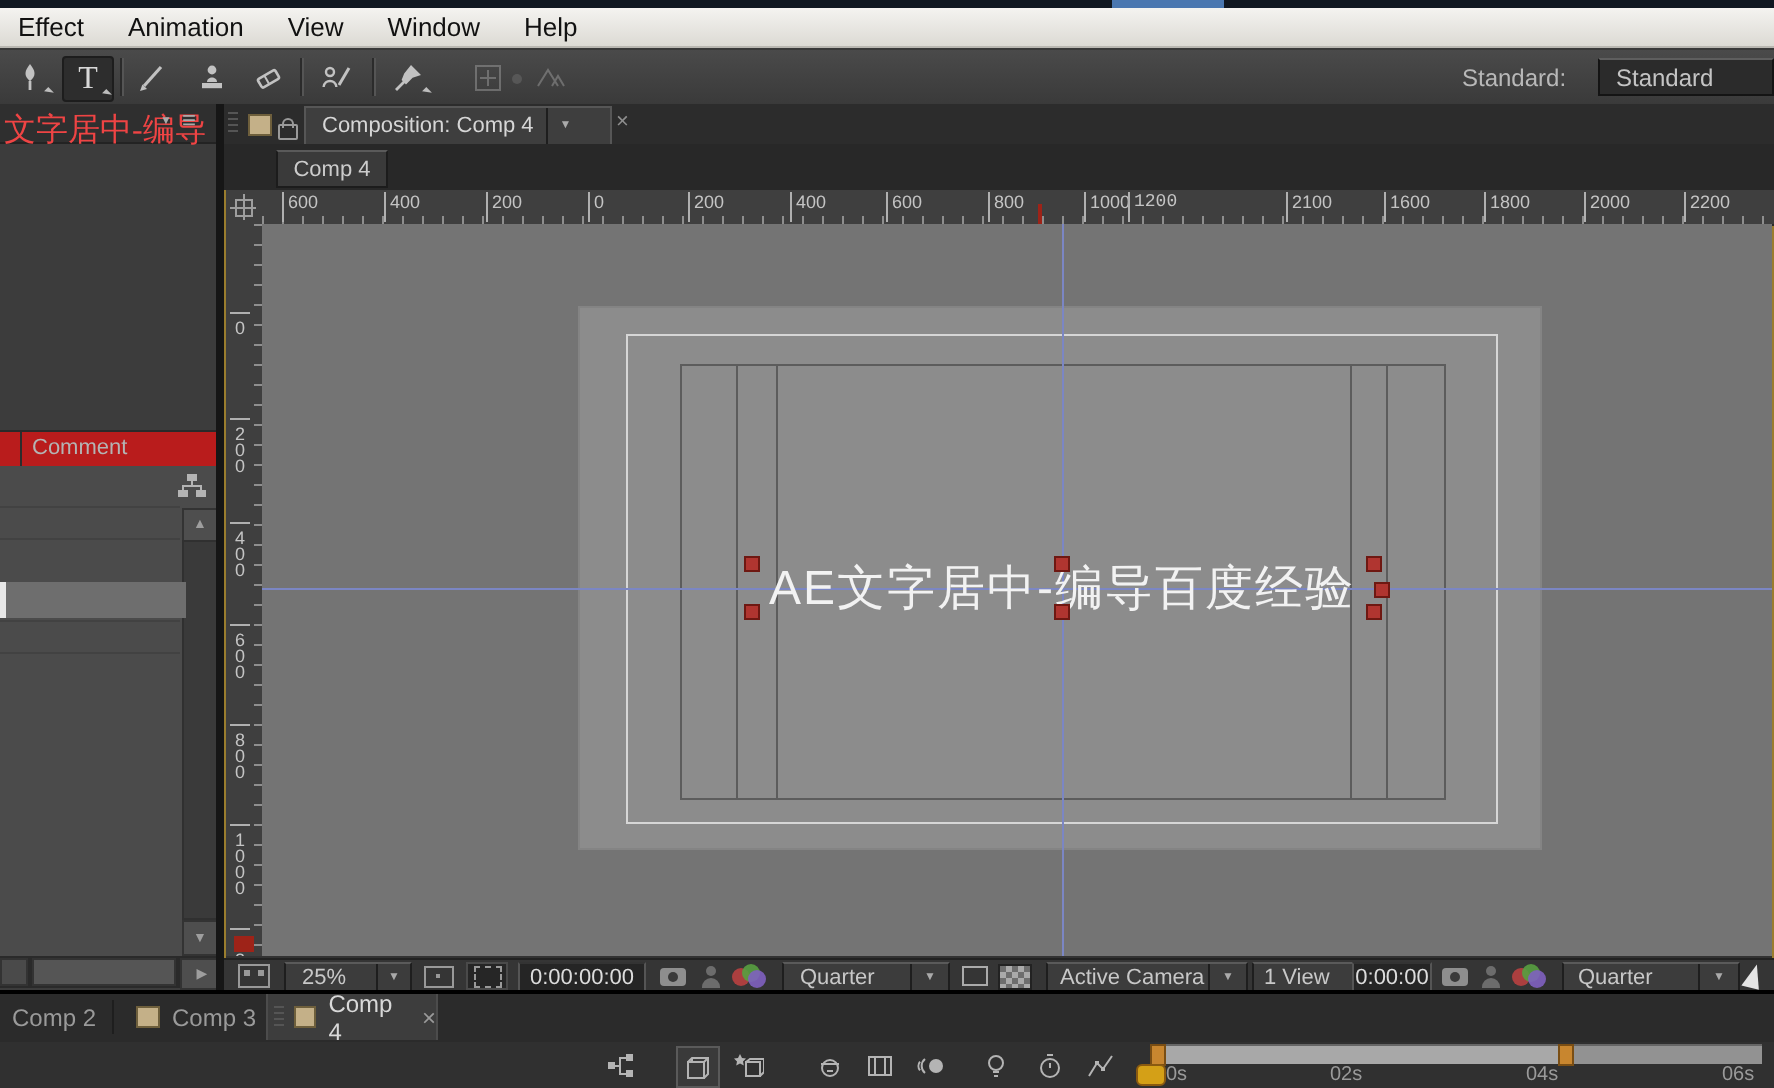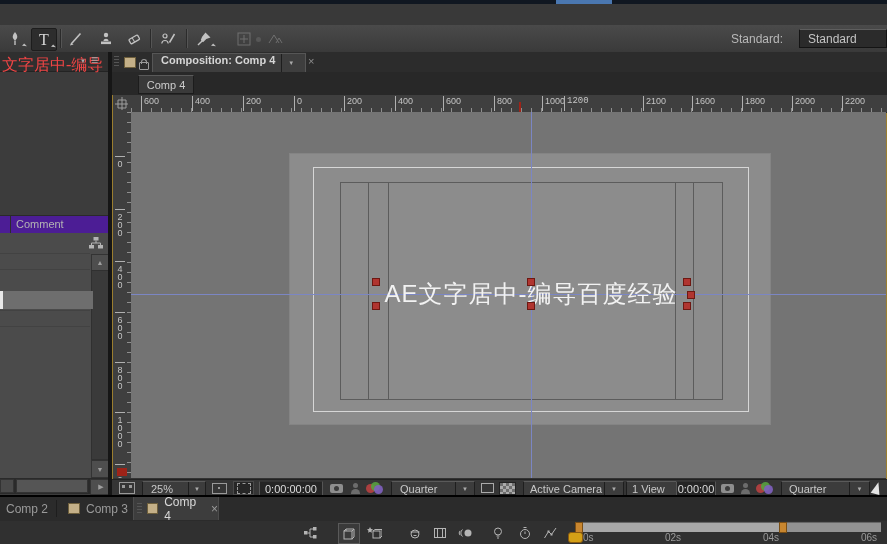--- a/index.html
+++ b/index.html
@@ -17,33 +17,33 @@
   #toolbar{left:0;top:25px;width:887px;height:27px;
     background:linear-gradient(#4a4a4a,#3a3a3a);border-bottom:1px solid #232323;}
   .tool{position:absolute;top:3px;width:24px;height:21px;display:flex;align-items:center;justify-content:center;}
   .tool.selected{background:#2d2d2d;border:1px solid #1d1d1d;border-radius:2px;}
   .tsep{position:absolute;top:4px;width:1px;height:19px;background:#2b2b2b;border-right:1px solid #555;}
   .flyout{position:absolute;width:0;height:0;border-left:3px solid transparent;border-top:4px solid #bdbdbd;transform:rotate(-45deg);}
   
   #left-panel{left:0;top:52px;width:108px;height:444px;background:#3c3c3c;}
   #lp-tabstrip{left:0;top:0;width:108px;height:19px;background:#2f2f2f;border-bottom:1px solid #232323;}
   #lp-content{left:0;top:19px;width:108px;height:144px;background:#565656;}
-  #lp-comment{left:0;top:163px;width:108px;height:18px;background:#4c1d95;border-top:1px solid #2a2a2a;border-bottom:1px solid #2a2a2a;text-align:right;}
+  #lp-comment{left:0;top:163px;width:108px;height:18px;background:#b91c1c;border-top:1px solid #2a2a2a;border-bottom:1px solid #2a2a2a;text-align:right;}
   #lp-rows{left:0;top:181px;width:108px;height:245px;background:#4b4b4b;}
   .rowline{position:absolute;left:0;width:90px;height:1px;background:#424242;}
   #lp-hscroll{left:0;top:426px;width:108px;height:16px;background:#2a2a2a;}
   .scrollbtn{background:#4e4e4e;border:1px solid #333;color:#9e9e9e;display:flex;align-items:center;justify-content:center;font-size:7px;}
   #vdivider{left:108px;top:52px;width:4px;height:444px;background:#161616;}
   #comp-panel{left:112px;top:52px;width:775px;height:444px;background:#333;}
   
   .accent{background:#9a7d2e;}
   
   #cp-tabstrip{left:0;top:0;width:775px;height:20px;background:#2c2c2c;}
   .panel-tab{position:absolute;background:#3e3e3e;border:1px solid #565656;border-bottom-color:#444;
-    display:flex;align-items:flex-start;color:#d6d6d6;font-size:11px;font-weight:bold;}
+    display:flex;align-items:center;color:#d6d6d6;font-size:11px;}
   .grip{width:5px;height:12px;background:repeating-linear-gradient(#555 0 1px,transparent 1px 3px);}
   .comp-icon{width:10px;height:9px;background:#c4b088;border:1px solid #6e5f3c;}
   .lock-icon{width:8px;height:6px;border:1px solid #9a9a9a;border-radius:1px;position:relative;margin-top:3px;}
   .lock-icon:before{content:"";position:absolute;left:1px;top:-4px;width:4px;height:4px;border:1px solid #9a9a9a;border-bottom:none;border-radius:3px 3px 0 0;}
   #cp-strip2{left:0;top:20px;width:775px;height:23px;background:#282828;}
   #comp4-subtab{left:26px;top:3px;width:54px;height:17px;background:#3a3a3a;border:1px solid #1c1c1c;border-top-color:#5a5a5a;
     color:#cccccc;font-size:11px;display:flex;align-items:center;justify-content:center;}
   
   #ruler-corner{left:1px;top:43px;width:18px;height:17px;background:#3f3f3f;border-right:1px solid #2a2a2a;border-bottom:1px solid #2a2a2a;}
   #hruler{left:19px;top:43px;width:756px;height:17px;background:#3f3f3f;border-bottom:1px solid #2a2a2a;overflow:hidden;
@@ -99,20 +99,27 @@
 </style>
 </head>
 <body>
 
 <div id="screen">
 
   <div class="a" id="titleedge">
     <div class="a" style="left:556px;top:0;width:56px;height:4px;background:#4a77b0;"></div>
   </div>
 
+  <div class="a" id="menubar">
+    <span class="menu-item">Effect</span>
+    <span class="menu-item">Animation</span>
+    <span class="menu-item">View</span>
+    <span class="menu-item">Window</span>
+    <span class="menu-item">Help</span>
+  </div>
 
   <div class="a" id="toolbar">
     <div class="tool" style="left:3px;">
       <svg width="18" height="18" viewBox="0 0 18 18">
           <path d="M9 2c-2.6 3.4-3.4 5.6 0 8.6 3.4-3 2.6-5.2 0-8.6z" fill="#c2c2c2"></path>
           <path d="M9 10.5V15" stroke="#c2c2c2" stroke-width="1.4"></path>
         </svg>
       <span class="flyout" style="right:1px;bottom:1px;"></span>
     </div>
     <div class="tool selected" style="left:31px;">

